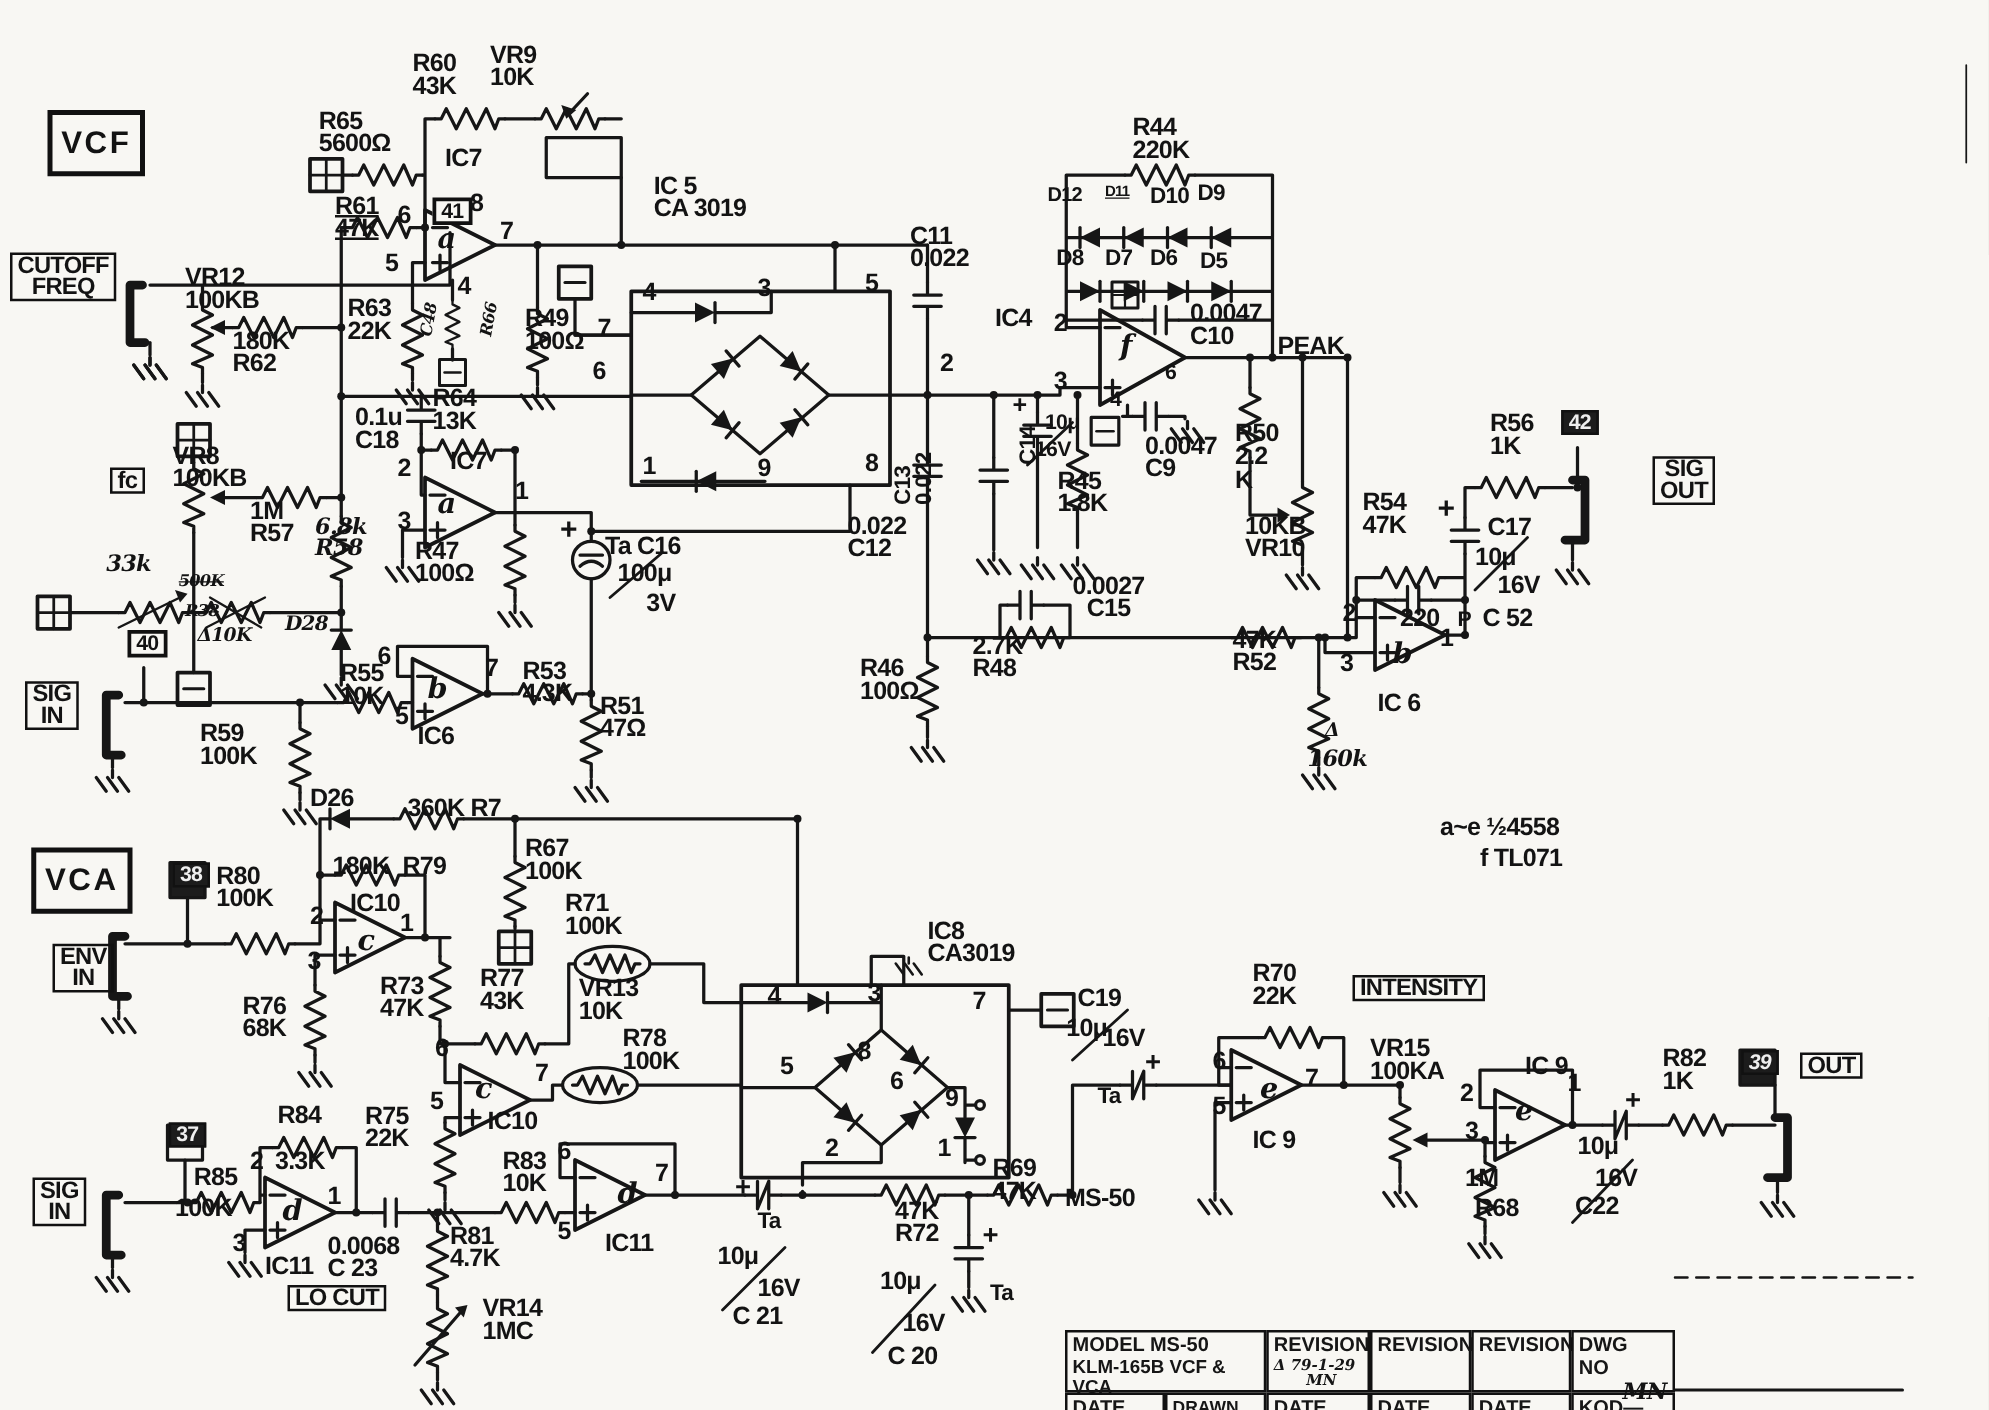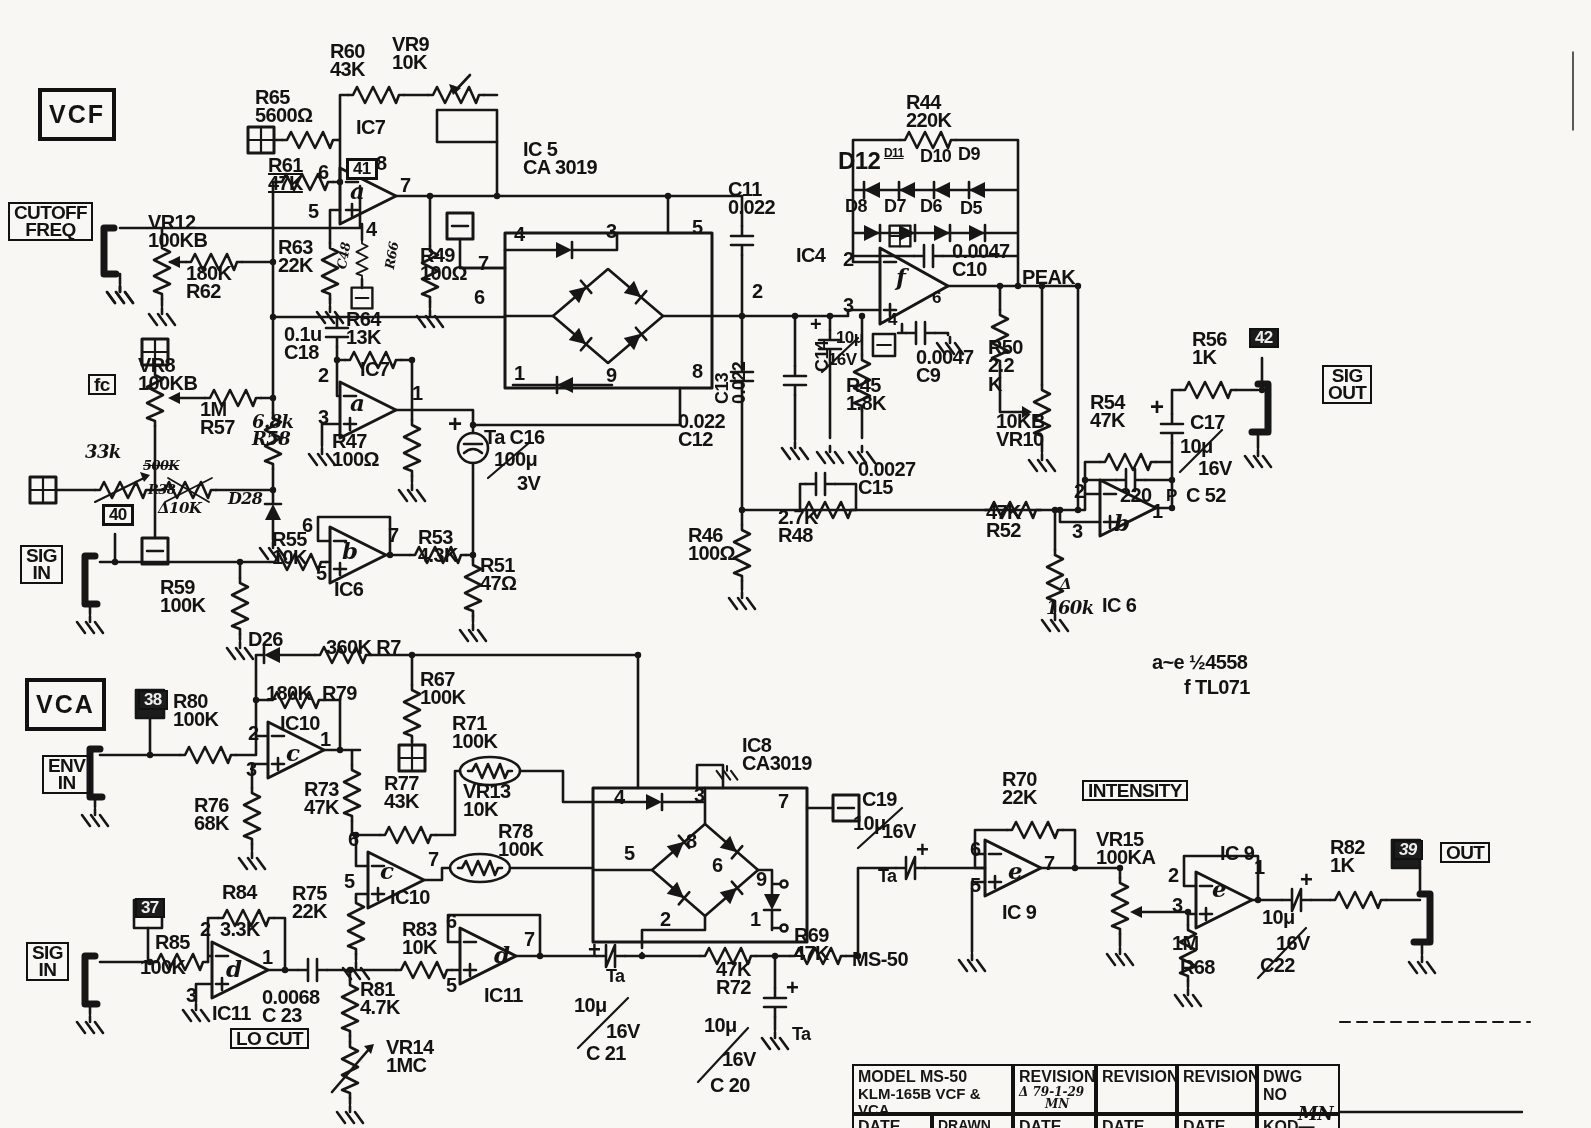--- a/index.html
+++ b/index.html
@@ -561,21 +561,21 @@
       <div class="lbl" style="left: 728px; top: 180px;">C11
 0.022</div>
       <div class="lbl" style="left: 678px; top: 412px;">0.022
 C12</div>
       <div class="lbl" style="left: 714px; top: 404px; font-size: 18px; transform: rotate(-90deg);">C13
 0.022</div>
       <div class="lbl" style="left: 814px; top: 372px; font-size: 18px; transform: rotate(-90deg);">C14</div>
       <div class="lbl" style="left: 796px; top: 246px;">IC4</div>
       <div class="lbl" style="left: 906px; top: 93px;">R44
 220K</div>
-      <div class="lbl" style="left: 838px; top: 150px; font-size: 24px;">D12</div>
+      <div class="lbl" style="left: 838px; top: 150px; font-size: 16px;">D12</div>
       <div class="lbl" style="left: 884px; top: 148px; font-size: 12px; text-decoration: underline;">D11</div>
       <div class="lbl" style="left: 920px; top: 148px; font-size: 18px;">D10</div>
       <div class="lbl" style="left: 958px; top: 146px; font-size: 18px;">D9</div>
       <div class="lbl" style="left: 845px; top: 198px; font-size: 18px;">D8</div>
       <div class="lbl" style="left: 884px; top: 198px; font-size: 18px;">D7</div>
       <div class="lbl" style="left: 920px; top: 198px; font-size: 18px;">D6</div>
       <div class="lbl" style="left: 960px; top: 200px; font-size: 18px;">D5</div>
       <div class="lbl" style="left: 843px; top: 250px;">2</div>
       <div class="lbl" style="left: 843px; top: 296px;">3</div>
       <div class="lbl op" style="left: 896px; top: 266px;">f</div>
@@ -588,21 +588,21 @@
 K</div>
       <div class="lbl" style="left: 810px; top: 315px; font-size: 20px;">+</div>
       <div class="lbl" style="left: 836px; top: 330px; font-size: 17px;">10μ</div>
       <div class="lbl" style="left: 828px; top: 352px; font-size: 17px;">16V</div>
       <div class="lbl" style="left: 846px; top: 376px;">R45
 1.8K</div>
       <div class="lbl" style="left: 916px; top: 348px;">0.0047
 C9</div>
       <div class="lbl" style="left: 996px; top: 412px;">10KB
 VR10</div>
-      <div class="lbl" style="left: 858px; top: 460px;">0.0027
+      <div class="lbl" style="left: 858px; top: 460px; text-align: center;">0.0027
 C15</div>
       <div class="lbl" style="left: 778px; top: 508px;">2.7K
 R48</div>
       <div class="lbl" style="left: 688px; top: 526px;">R46
 100Ω</div>
       <div class="lbl" style="left: 986px; top: 503px;">47K
 R52</div>
       <div class="lbl hand" style="left: 1060px; top: 578px; font-size: 15px;">Δ</div>
       <div class="lbl hand" style="left: 1046px; top: 600px;">160k</div>
       <div class="lbl" style="left: 1090px; top: 393px;">R54
@@ -610,21 +610,21 @@
       <div class="lbl" style="left: 1192px; top: 330px;">R56
 1K</div>
       <div class="lbl" style="left: 1190px; top: 413px;">C17</div>
       <div class="lbl" style="left: 1180px; top: 437px;">10μ</div>
       <div class="lbl" style="left: 1198px; top: 459px;">16V</div>
       <div class="lbl" style="left: 1150px; top: 396px; font-size: 24px;">+</div>
       <div class="lbl" style="left: 1074px; top: 482px;">2</div>
       <div class="lbl" style="left: 1072px; top: 522px;">3</div>
       <div class="lbl" style="left: 1152px; top: 502px;">1</div>
       <div class="lbl op" style="left: 1114px; top: 512px;">b</div>
-      <div class="lbl" style="left: 1102px; top: 554px; margin-top: 42px;">IC 6</div>
+      <div class="lbl" style="left: 1102px; top: 554px;">IC 6</div>
       <div class="lbl" style="left: 1120px; top: 486px;">220</div>
       <div class="lbl" style="left: 1166px; top: 488px; font-size: 17px;">P</div>
       <div class="lbl" style="left: 1186px; top: 486px;">C 52</div>
       <div class="lbl" style="left: 1152px; top: 653px;">a~e ½4558</div>
       <div class="lbl" style="left: 1184px; top: 678px;">f TL071</div>
       <div class="lbl" style="left: 173px; top: 692px;">R80
 100K</div>
       <div class="lbl" style="left: 266px; top: 684px;">180K</div>
       <div class="lbl" style="left: 322px; top: 684px;">R79</div>
       <div class="lbl" style="left: 420px; top: 670px;">R67

